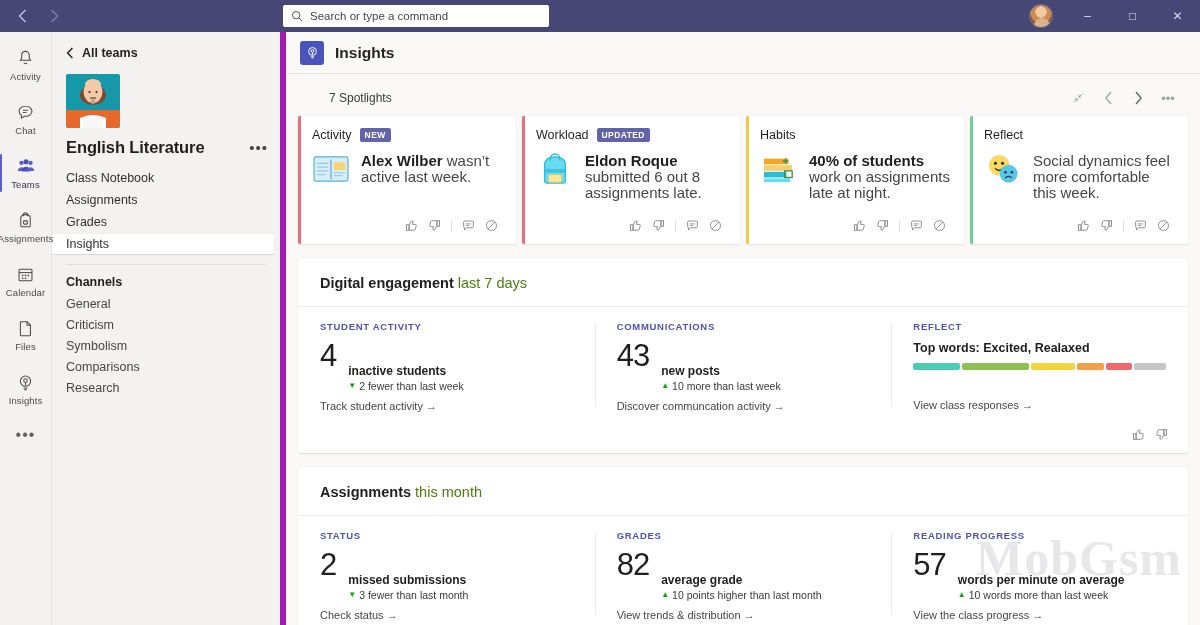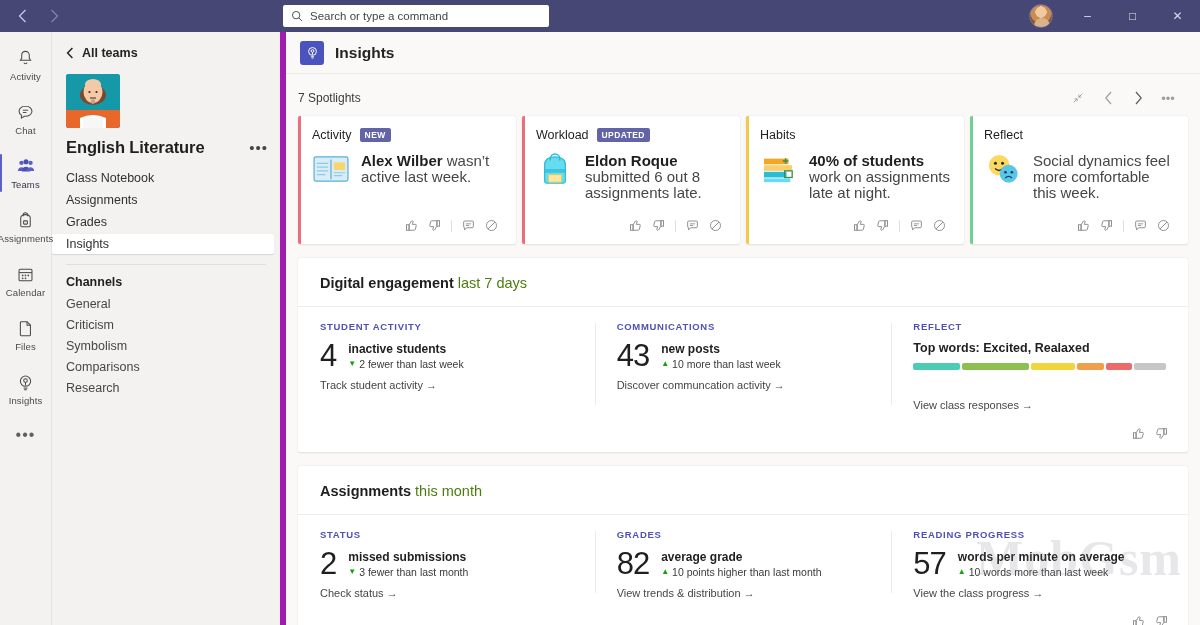--- a/index.html
+++ b/index.html
@@ -113,21 +113,21 @@
     width: 24px; height: 24px; border-radius: 3px; background: #4b53bc;
     display: flex; align-items: center; justify-content: center;
   }
   .app-title { font-size: 15.5px; font-weight: bold; color: #252423; }
 
   .scrollarea { flex: 1; overflow: hidden; padding: 0 0 0 0; position: relative; }
 
   .spot-head {
     display: flex; align-items: center; padding: 12px 20px 6px 12px;
   }
-  .spot-count { font-size: 12px; color: #3b3a39; }
+  .spot-count { font-size: 12px; color: #3b3a39; margin-left: 31px; }
   .spot-tools { margin-left: auto; display: flex; align-items: center; gap: 6px; }
   .tool-btn {
     width: 24px; height: 24px; display: flex; align-items: center; justify-content: center;
     color: #a19f9d; font-size: 13px; cursor: pointer; user-select: none;
   }
 
   .cards { display: flex; gap: 6px; padding: 0 12px; }
   .card {
     flex: 1 1 0; min-width: 0; background: #fff; border-radius: 2px;
     box-shadow: 0 .6px 1.8px rgba(0,0,0,.11), 0 .1px .5px rgba(0,0,0,.09);
@@ -176,21 +176,21 @@
     content: ""; position: absolute; left: 0; top: 2px; bottom: 8px; width: 1px; background: #edebe9;
   }
   .metric-label {
     font-size: 9.5px; font-weight: bold; color: #4f52b2; letter-spacing: .7px; margin-bottom: 9px;
   }
   .metric-row { display: flex; align-items: flex-start; gap: 12px; }
   .metric-num {
     font-size: 31px; font-weight: 300; color: #201f1e; line-height: 30px;
     font-family: "Liberation Sans", sans-serif; letter-spacing: -1px;
   }
-  .metric-info { padding-top: 1px; }
+  .metric-info { padding-top: 1px; margin-top: 22px; }
   .metric-title { font-size: 12px; font-weight: bold; color: #201f1e; margin-bottom: 2px; }
   .metric-delta { font-size: 10.5px; color: #3b3a39; display: flex; align-items: center; gap: 3px; }
   .tri { font-size: 8px; color: #13a10e; line-height: 1; }
   .metric-link {
     margin-top: 8px; font-size: 11px; color: #484644; cursor: pointer; display: inline-block;
   }
   .reflect-title { font-size: 12.5px; font-weight: bold; color: #201f1e; margin-bottom: 8px; }
   .bar { display: flex; gap: 2px; height: 7px; margin-bottom: 13px; }
   .bar i { display: block; height: 7px; border-radius: 2px; }
   .panel-foot {

